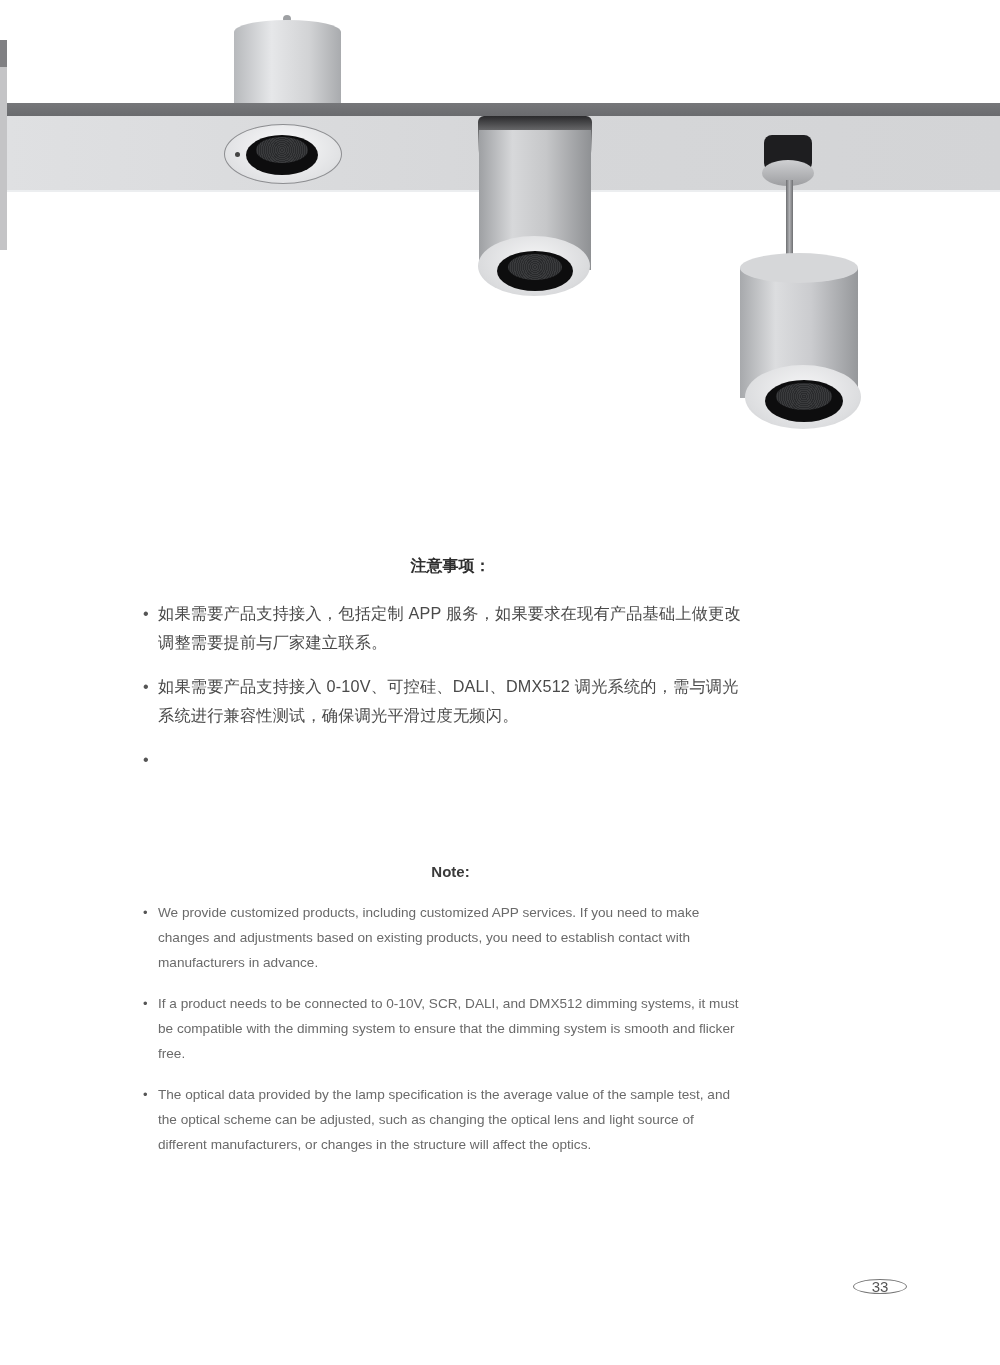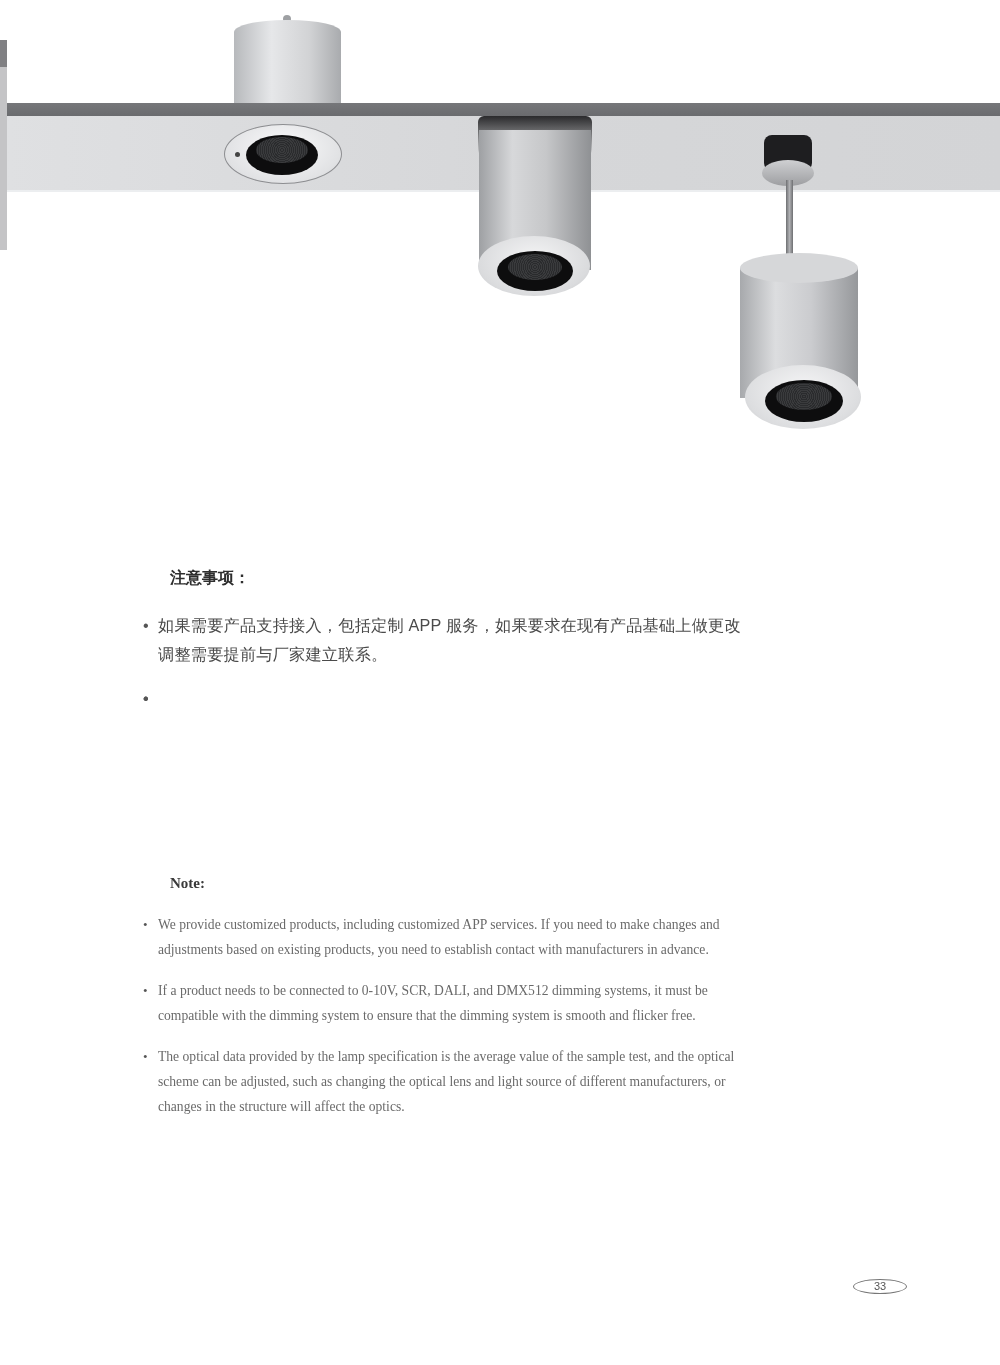--- a/index.html
+++ b/index.html
@@ -47,33 +47,33 @@
     .f3-body { position: absolute; left: 740px; top: 268px; width: 118px; height: 130px;
                background: linear-gradient(90deg, #a7a9ac, #dcdddf 30%, #cbcccf 60%, #96989b); }
     .f3-bottom { position: absolute; left: 745px; top: 365px; width: 116px; height: 64px; border-radius: 50%;
                  background: radial-gradient(ellipse at 50% 40%, #f6f6f7, #dcdddf 70%, #c1c2c4); }
     .f3-hole { position: absolute; left: 765px; top: 380px; width: 78px; height: 42px; border-radius: 50%; background: #0d0d0e; }
     .f3-lens { position: absolute; left: 776px; top: 383px; width: 56px; height: 27px; border-radius: 50%;
                background: repeating-radial-gradient(circle, #3a3b3d 0 1px, #2a2b2d 1px 2px); }
 
     
     .section { position: absolute; left: 143px; width: 600px; }
-    .heading { font-weight: bold; color: #2e2e2e; margin: 12px; padding-left: 15px; }
+    .heading { font-weight: bold; color: #2e2e2e; margin: 0; padding-left: 15px; text-align: center; }
     .zh .heading { font-size: 16px; }
     .en .heading { font-size: 15px; font-weight: bold; color: #3a3a3a; }
     ul { list-style: none; margin: 0; padding: 0; }
     li { position: relative; padding-left: 15px; }
     li .bullet { position: absolute; left: 0; top: 0; color: #555; }
     .zh li { font-size: 16.2px; line-height: 29px; color: #4a4a4a; margin-bottom: 15px; letter-spacing: 0.2px; }
     .en li { font-size: 13.6px; line-height: 25px; color: #6a6a6a; margin-bottom: 16px; }
     .en li .bullet { font-size: 13px; }
 
     
     .page-num { position: absolute; left: 853px; top: 1279px; width: 54px; height: 15px; border: 1px solid #777;
-                border-radius: 50%; box-sizing: border-box; font-size: 11px; line-height: 13px; text-align: center; color: #555; }
+                border-radius: 50%; box-sizing: border-box; font-size: 15px; line-height: 13px; text-align: center; color: #555; }
   </style>
 </head>
 <body>
 
 <div class="edge-strip">
     <div class="cap"></div>
   </div>
 
 <div>
   <div class="f1-pin"></div>
@@ -105,28 +105,29 @@
 
 <div class="section zh" style="top:556px;">
   <h3 class="heading">注意事项：</h3>
   <ul style="margin-top:22px;">
     <li>
       <span class="bullet">•</span>
       <span>如果需要产品支持接入，包括定制 APP 服务，如果要求在现有产品基础上做更改调整需要提前与厂家建立联系。</span>
     </li>
     <li>
       <span class="bullet">•</span>
+      <span>如果需要产品支持接入 0-10V、可控硅、DALI、DMX512 调光系统的，需与调光系统进行兼容性测试，确保调光平滑过度无频闪。</span>
     </li>
     <li>
       <span class="bullet">•</span>
     </li>
   </ul>
 </div>
 
-<div class="section en" style="top:863px;font-family:Liberation Serif, serif;">
+<div class="section en" style="top:863px;">
   <h3 class="heading">Note:</h3>
   <ul style="margin-top:20px;">
     <li>
       <span class="bullet">•</span>
       <span>We provide customized products, including customized APP services. If you need to make changes and adjustments based on existing products, you need to establish contact with manufacturers in advance.</span>
     </li>
     <li>
       <span class="bullet">•</span>
       <span>If a product needs to be connected to 0-10V, SCR, DALI, and DMX512 dimming systems, it must be compatible with the dimming system to ensure that the dimming system is smooth and flicker free.</span>
     </li>

